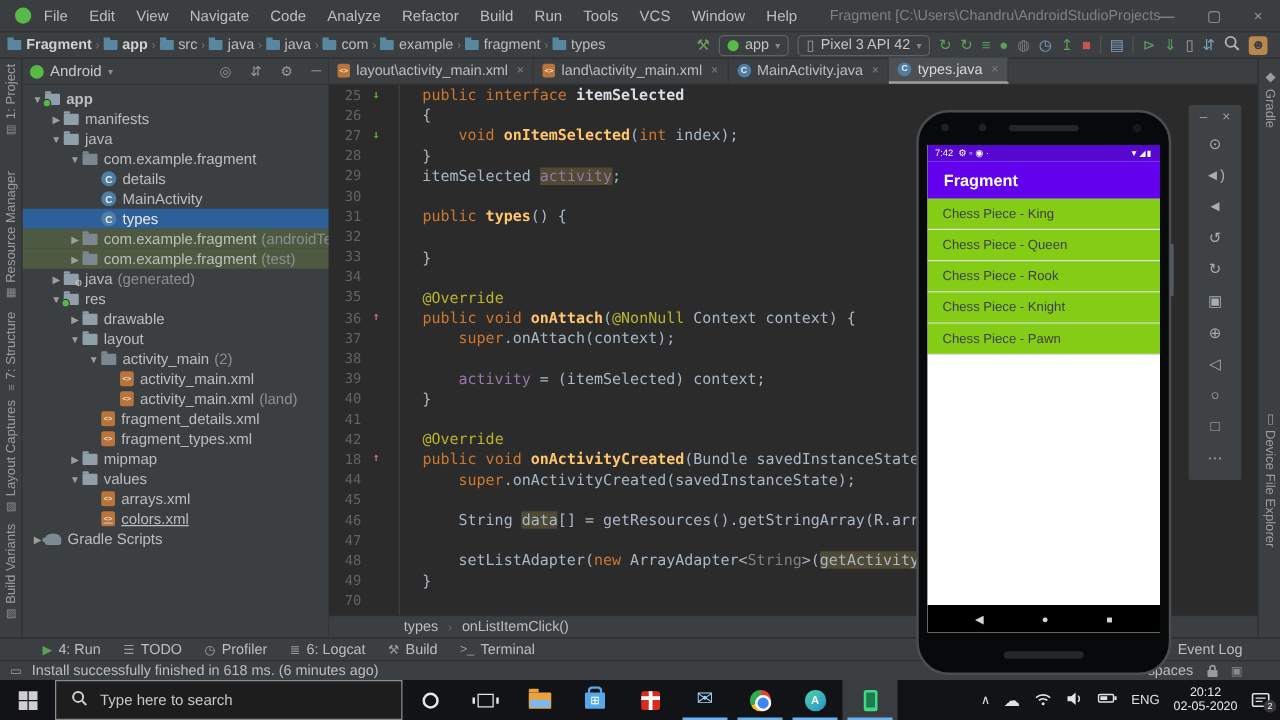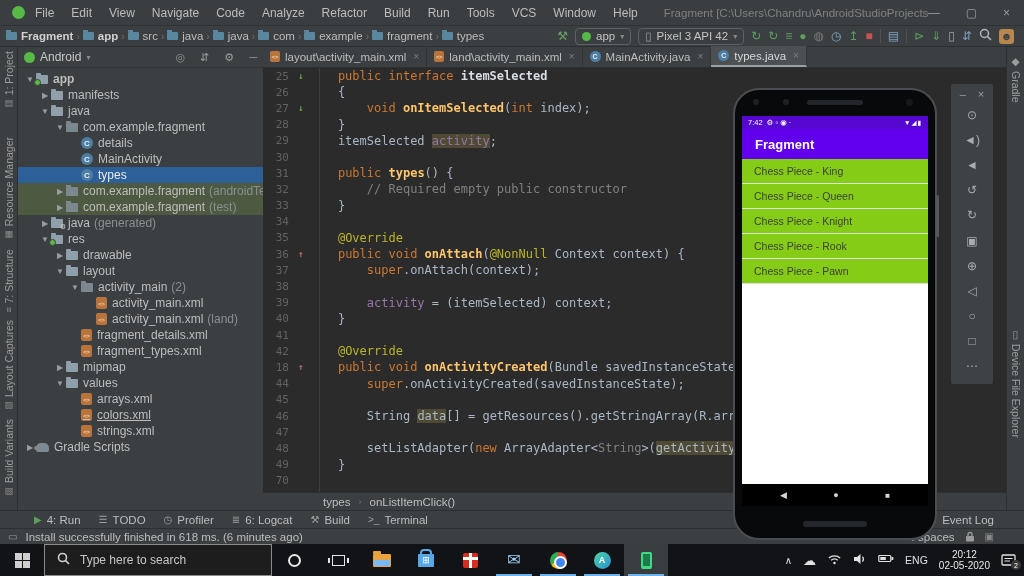--- a/index.html
+++ b/index.html
@@ -104,21 +104,21 @@
   .statusbar .msg .g{color:#9a9a9a;font-size:10px}
   .sb-right{margin-left:auto;display:flex;align-items:center;gap:10px;padding-right:30px}
   .sb-right svg{display:block}
   
   .taskbar{position:absolute;left:0;right:0;bottom:0;height:32px;background:#111316;display:flex;align-items:stretch;z-index:40}
   .tb-btn{background:none;border:none;width:44px;display:flex;align-items:center;justify-content:center;position:relative;cursor:default}
   .tb-btn.running::after{content:"";position:absolute;left:4px;right:4px;bottom:0;height:2px;background:#6cb2ee}
   .tb-btn.activeapp{background:#3a3d40}
   .winlogo{display:grid;grid-template-columns:7px 7px;grid-template-rows:7px 7px;gap:1px}
   .winlogo i{background:#cfcfcf}
-  .tb-search{width:228px;background:#1d1d1d;border:1px solid #8b8b8b;display:flex;align-items:center;
+  .tb-search{width:278px;background:#1d1d1d;border:1px solid #8b8b8b;display:flex;align-items:center;
     gap:10px;padding-left:12px;color:#c8c8c8;font-size:12px}
   .ring{width:13px;height:13px;border:2px solid #e6e6e6;border-radius:50%}
   .tview{width:13px;height:11px;border:1.5px solid #e6e6e6;position:relative}
   .tview::before{content:"";position:absolute;left:-5px;top:2px;width:2px;height:5px;background:#e6e6e6}
   .tview::after{content:"";position:absolute;right:-5px;top:2px;width:2px;height:5px;background:#e6e6e6}
   .folder-ic{width:18px;height:13px;background:#e8a33d;border-radius:1px;position:relative}
   .folder-ic::before{content:"";position:absolute;top:-3px;left:0;width:8px;height:3px;background:#e8a33d;border-radius:1px 1px 0 0}
   .folder-ic::after{content:"";position:absolute;left:1px;bottom:1px;right:1px;height:6px;background:#7ab8f5}
   .store-ic{width:16px;height:13px;background:#57a8e8;border-radius:1px;position:relative;display:flex;align-items:center;justify-content:center}
   .store-ic::before{content:"";position:absolute;top:-5px;width:8px;height:6px;border:2px solid #57a8e8;border-bottom:none;border-radius:4px 4px 0 0}
@@ -471,27 +471,20 @@
         </span>
         <span>arrays.xml</span>
       </div>
       <div class="trow" style="padding-left: 51px; text-decoration: underline;">
         <span class="arrow"></span>
         <span class="ticon">
           <span class="i-xml"></span>
         </span>
         <span>colors.xml</span>
       </div>
-      <div class="trow" style="padding-left: 51px;">
-        <span class="arrow"></span>
-        <span class="ticon">
-          <span class="i-xml"></span>
-        </span>
-        <span>strings.xml</span>
-      </div>
       <div class="trow" style="padding-left: 6px;">
         <span class="arrow">▶</span>
         <span class="ticon">
           <span class="i-gradle"></span>
         </span>
         <span>Gradle Scripts</span>
       </div>
     </div>
 </div>
 
@@ -552,21 +545,20 @@
           <span class="ctxt"></span>
         </div>
         <div class="cline">
           <span class="ln">31</span>
           <span class="mk"></span>
           <span class="ctxt"><span class="tk-p">    </span><span class="tk-k">public </span><span class="tk-m">types</span><span class="tk-p">() {</span></span>
         </div>
         <div class="cline">
           <span class="ln">32</span>
           <span class="mk"></span>
-          <span class="ctxt"><span class="tk-p">        </span><span class="tk-c">// Required empty public constructor</span></span>
         </div>
         <div class="cline">
           <span class="ln">33</span>
           <span class="mk"></span>
           <span class="ctxt"><span class="tk-p">    }</span></span>
         </div>
         <div class="cline">
           <span class="ln">34</span>
           <span class="mk"></span>
           <span class="ctxt"></span>
@@ -733,22 +725,22 @@
         <span>7:42</span>
         <span>⚙ ▫ ◉ ·</span>
         <span class="r">▼◢▮</span>
       </div>
       <div class="p-appbar">
         <span>Fragment</span>
       </div>
       <div class="p-list">
           <div class="p-row">Chess Piece - King</div>
           <div class="p-row">Chess Piece - Queen</div>
+          <div class="p-row">Chess Piece - Rook</div>
           <div class="p-row">Chess Piece - Knight</div>
-          <div class="p-row">Chess Piece - Rook</div>
           <div class="p-row">Chess Piece - Pawn</div>
         </div>
       <div class="p-fill"></div>
       <div class="p-nav">
         <span>◀</span>
         <span>●</span>
         <span style="font-size:8px">■</span>
       </div>
     </div>
     <span class="slot"></span>

